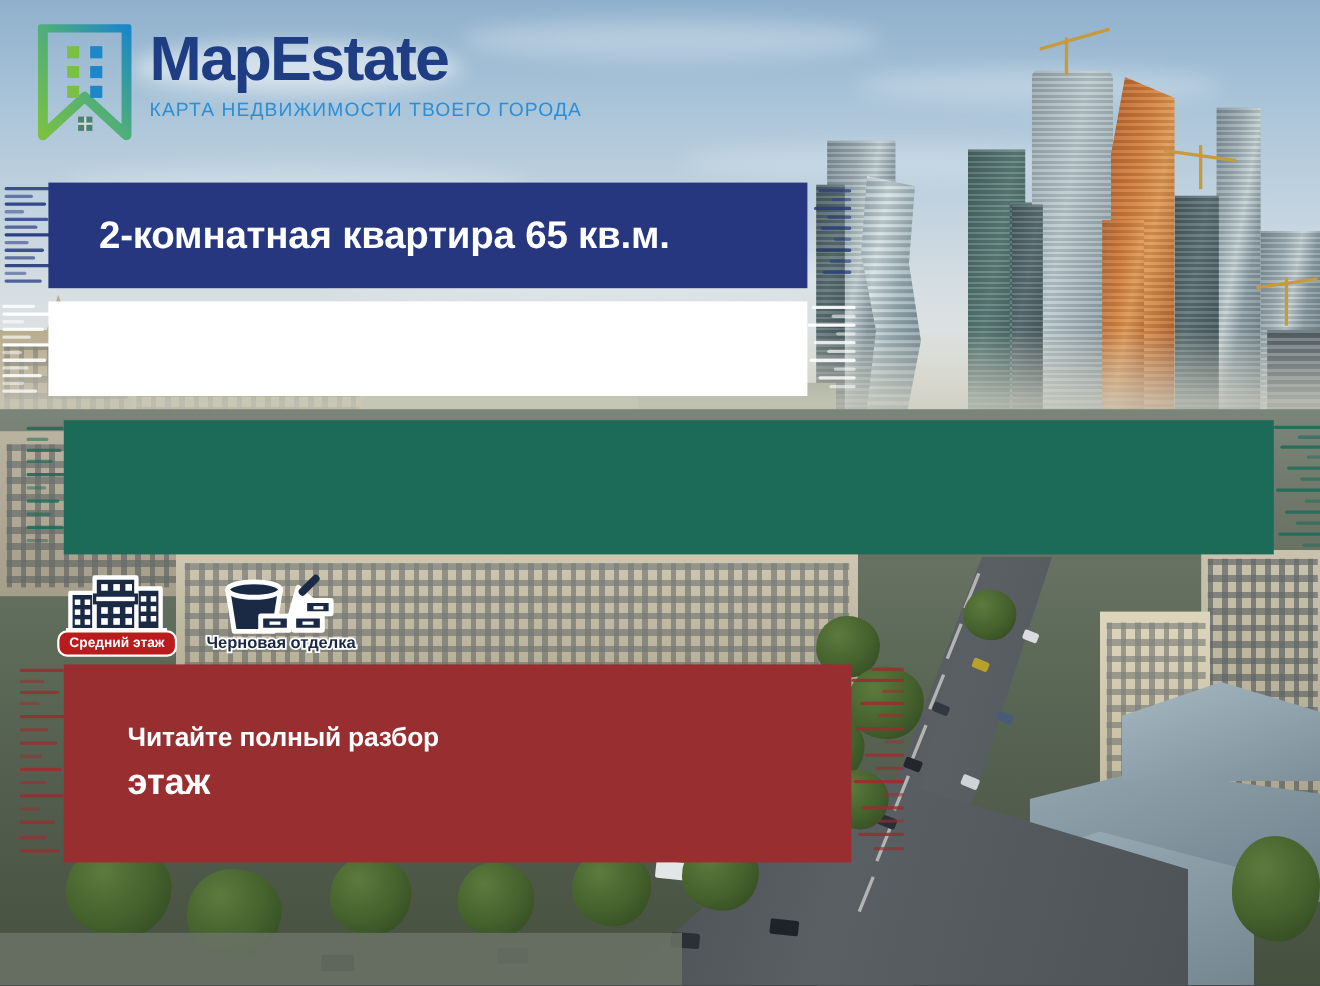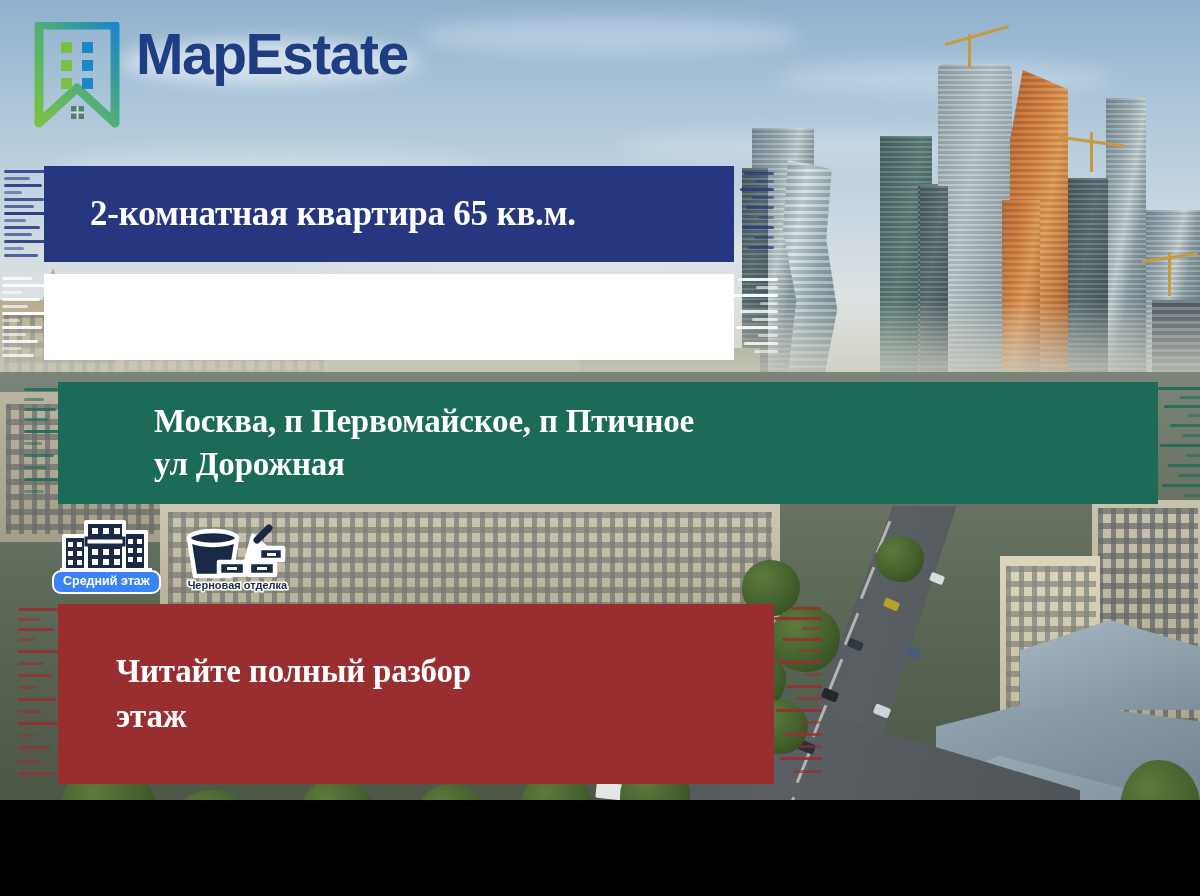--- a/index.html
+++ b/index.html
@@ -7,21 +7,21 @@
     padding: 0;
     background: #000;
   }
   body {
     font-family: "Liberation Sans", sans-serif;
   }
 
   #poster {
     position: relative;
     width: 1200px;
-    height: 800px;
+    height: 896px;
     overflow: hidden;
     background: #9fb3c4;
   }
 
   
   .photo { position: absolute; left: 0; top: 0; width: 1200px; height: 896px; }
 
   
   .sky {
     position: absolute; left: 0; top: 0; width: 1200px; height: 400px;
@@ -98,21 +98,20 @@
     border-radius: 48% 52% 46% 54% / 52% 48% 54% 46%;
     background: radial-gradient(circle at 35% 30%, #5d7a3e 0%, #44602c 55%, #2e4420 100%);
   }
   .car { position: absolute; border-radius: 2px; }
 
   
   .brush {
     position: absolute;
     display: flex;
     align-items: center;
-    font-family: Liberation Serif, serif;
   }
   .brush .body {
     position: absolute; left: 0; top: 0; right: 0; bottom: 0;
   }
   
   .streaks {
     position: absolute; top: 0; bottom: 0; width: 46px;
     overflow: hidden; pointer-events: none;
   }
   .streaks i {
@@ -149,28 +148,28 @@
   .badge-lbl {
     margin-top: -6px;
     font-size: 12.5px;
     font-weight: bold;
     padding: 3px 9px 3px;
     border-radius: 9px;
     white-space: nowrap;
     line-height: 1.1;
   }
   .badge-lbl.dark {
-    background: #3b82f6; color: #fff;
+    background: #b91c1c; color: #fff;
     border: 2px solid #fff;
   }
   .badge-lbl.outline {
     color: #1b2a44;
     -webkit-text-stroke: 3.2px #ffffff;
     paint-order: stroke fill;
-    font-size: 11px;
+    font-size: 15px;
     background: transparent;
     border: none;
     text-align: center;
   }
 </style>
 </head>
 <body>
 
 <div id="poster">
 
@@ -311,20 +310,21 @@
       <rect x="27" y="56" width="11" height="11" fill="#7ac143"></rect>
       <rect x="48" y="20" width="11" height="11" fill="#1b86c8"></rect>
       <rect x="48" y="38" width="11" height="11" fill="#1b86c8"></rect>
       <rect x="48" y="56" width="11" height="11" fill="#1b86c8"></rect>
       <rect x="37" y="84" width="13" height="13" fill="#4f7f73"></rect>
       <rect x="42.5" y="84" width="2" height="13" fill="#cfe0d8"></rect>
       <rect x="37" y="89.5" width="13" height="2" fill="#cfe0d8"></rect>
     </svg>
     <div class="logo-text">
       <div class="logo-name">MapEstate</div>
+      <div class="logo-tag">КАРТА НЕДВИЖИМОСТИ ТВОЕГО ГОРОДА</div>
     </div>
   </div>
 
   <div class="brush" style="left:44px;top:166px;width:690px;height:96px;">
     <div class="body" style="background:#26377f;"></div>
     <div class="streaks" style="left:-40px;">
       <i style="top:4px;width:42px;background:#26377f;opacity:.85;"></i>
       <i style="top:11px;width:26px;background:#26377f;opacity:.6;"></i>
       <i style="top:18px;width:38px;background:#26377f;opacity:.9;"></i>
       <i style="top:25px;width:18px;background:#26377f;opacity:.5;"></i>
@@ -402,24 +402,20 @@
       <i style="top:23px;right:0;left:auto;width:40px;background:#1b6b58;opacity:.85;"></i>
       <i style="top:32px;right:0;left:auto;width:16px;background:#1b6b58;opacity:.45;"></i>
       <i style="top:42px;right:0;left:auto;width:34px;background:#1b6b58;opacity:.8;"></i>
       <i style="top:52px;right:0;left:auto;width:22px;background:#1b6b58;opacity:.6;"></i>
       <i style="top:62px;right:0;left:auto;width:44px;background:#1b6b58;opacity:.9;"></i>
       <i style="top:72px;right:0;left:auto;width:18px;background:#1b6b58;opacity:.5;"></i>
       <i style="top:82px;right:0;left:auto;width:36px;background:#1b6b58;opacity:.82;"></i>
       <i style="top:92px;right:0;left:auto;width:26px;background:#1b6b58;opacity:.62;"></i>
       <i style="top:102px;right:0;left:auto;width:42px;background:#1b6b58;opacity:.88;"></i>
       <i style="top:112px;right:0;left:auto;width:20px;background:#1b6b58;opacity:.5;"></i>
-    </div>
-    <div style="position:relative;z-index:3;margin-left:96px;">
-      <div class="banner-text" style="font-size:33px;">Москва, п Первомайское, п Птичное</div>
-      <div class="banner-text" style="font-size:33px;margin-top:4px;">ул Дорожная</div>
     </div>
   </div>
 
   <div class="badges">
 
     <div class="badge">
       <svg class="badge-ico" width="92" height="58" viewBox="0 0 92 58">
         <g stroke="#ffffff" stroke-width="4" fill="#1b2a44" stroke-linejoin="round">
           <rect x="4" y="18" width="22" height="34"></rect>
           <rect x="62" y="14" width="24" height="38"></rect>
@@ -505,18 +501,18 @@
       <i style="top:81px;right:0;left:auto;width:36px;background:#982e30;opacity:.82;"></i>
       <i style="top:93px;right:0;left:auto;width:26px;background:#982e30;opacity:.62;"></i>
       <i style="top:105px;right:0;left:auto;width:46px;background:#982e30;opacity:.9;"></i>
       <i style="top:117px;right:0;left:auto;width:20px;background:#982e30;opacity:.52;"></i>
       <i style="top:129px;right:0;left:auto;width:38px;background:#982e30;opacity:.84;"></i>
       <i style="top:141px;right:0;left:auto;width:24px;background:#982e30;opacity:.6;"></i>
       <i style="top:153px;right:0;left:auto;width:42px;background:#982e30;opacity:.88;"></i>
       <i style="top:166px;right:0;left:auto;width:28px;background:#982e30;opacity:.68;"></i>
     </div>
     <div style="position:relative;z-index:3;margin-left:58px;">
-      <div class="banner-text" style="font-size:33px;">Читайте полный разбор</div>
+      <div class="banner-text" style="font-size:24px;">Читайте полный разбор</div>
       <div class="banner-text" style="font-size:33px;margin-top:6px;">этаж</div>
     </div>
   </div>
 
 </div>
 
 </body></html>

